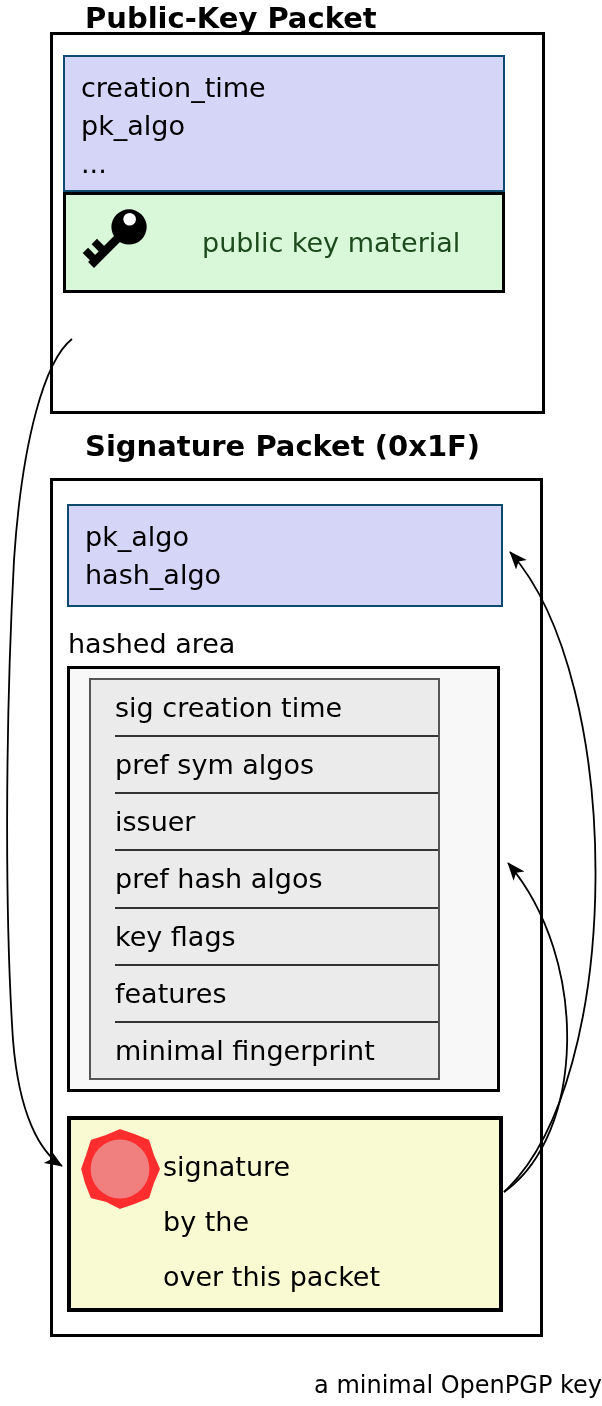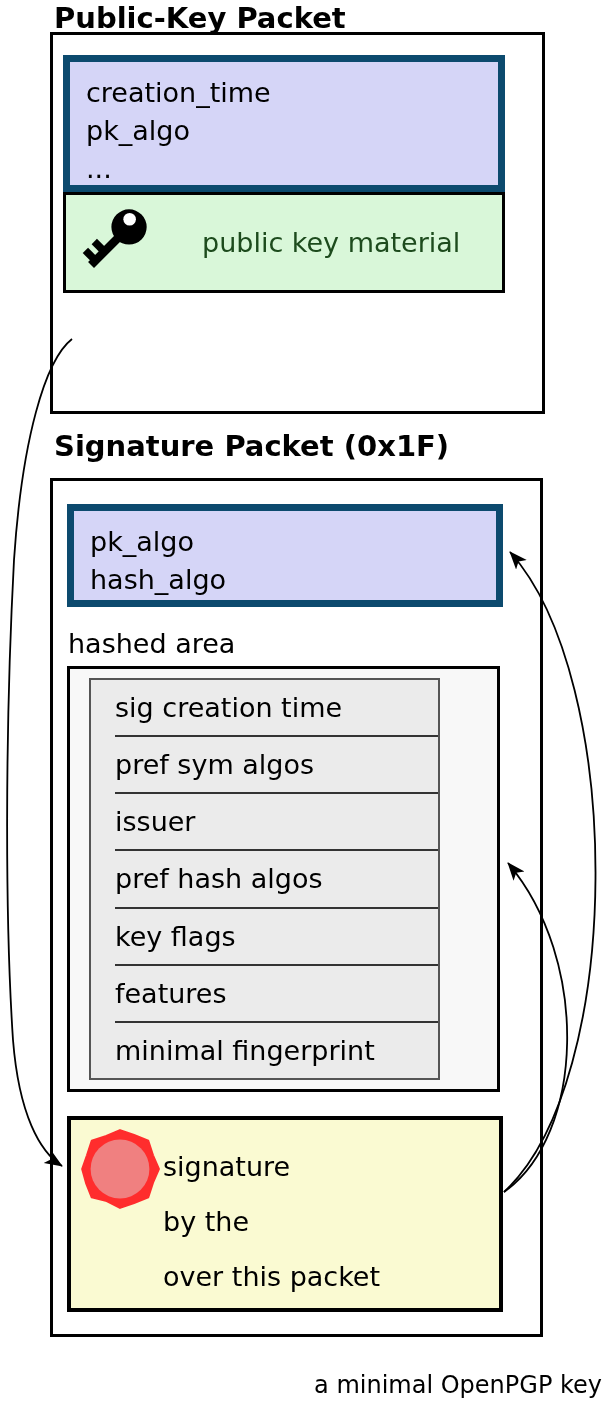--- a/index.html
+++ b/index.html
@@ -1,27 +1,27 @@
 <!DOCTYPE html>
 <html><head>
 <meta charset="utf-8">
 <style>
   html,body{margin:0;padding:0;background:#ffffff;}
   .canvas{
     position:relative;width:602px;height:1406px;
     font-family:"DejaVu Sans","Liberation Sans",sans-serif;
     color:#000;background:#fff;overflow:hidden;
   }
-  .title{position:absolute;font-weight:bold;font-size:29px;white-space:nowrap;}
+  .title{position:absolute;font-weight:bold;font-size:29px;white-space:nowrap;margin-left:31px;}
   .t1{left:54px;top:1px;}
   .t2{left:54px;top:429px;}
   .outer{position:absolute;background:#fff;border:3px solid #000;box-sizing:border-box;}
   .box1{left:50px;top:32px;width:495px;height:382px;}
   .box2{left:50px;top:478px;width:493px;height:859px;}
-  .lav{position:absolute;background:#d5d5f7;border:7px solid #0c4a6e;box-sizing:border-box;
+  .lav{position:absolute;background:#d5d5f7;border:2px solid #0c4a6e;box-sizing:border-box;
        font-size:27px;}
   .lav1{left:10px;top:20px;width:442px;height:137px;padding:12px 0 0 16px;}
   .lav2{left:14px;top:23px;width:436px;height:103px;padding:12px 0 0 16px;}
   .fline{line-height:38px;white-space:nowrap;}
   .green{position:absolute;left:10px;top:157px;width:442px;height:101px;
          background:#d9f7d9;border:3px solid #000;box-sizing:border-box;}
   .keyicon{position:absolute;left:5px;top:5px;}
   .gtext{position:absolute;left:88px;top:0;height:95px;display:flex;align-items:center;
          font-size:27px;color:#1d4b1d;white-space:nowrap;margin-left:48px;}
   .hlabel{position:absolute;left:15px;top:147px;font-size:27px;white-space:nowrap;}

